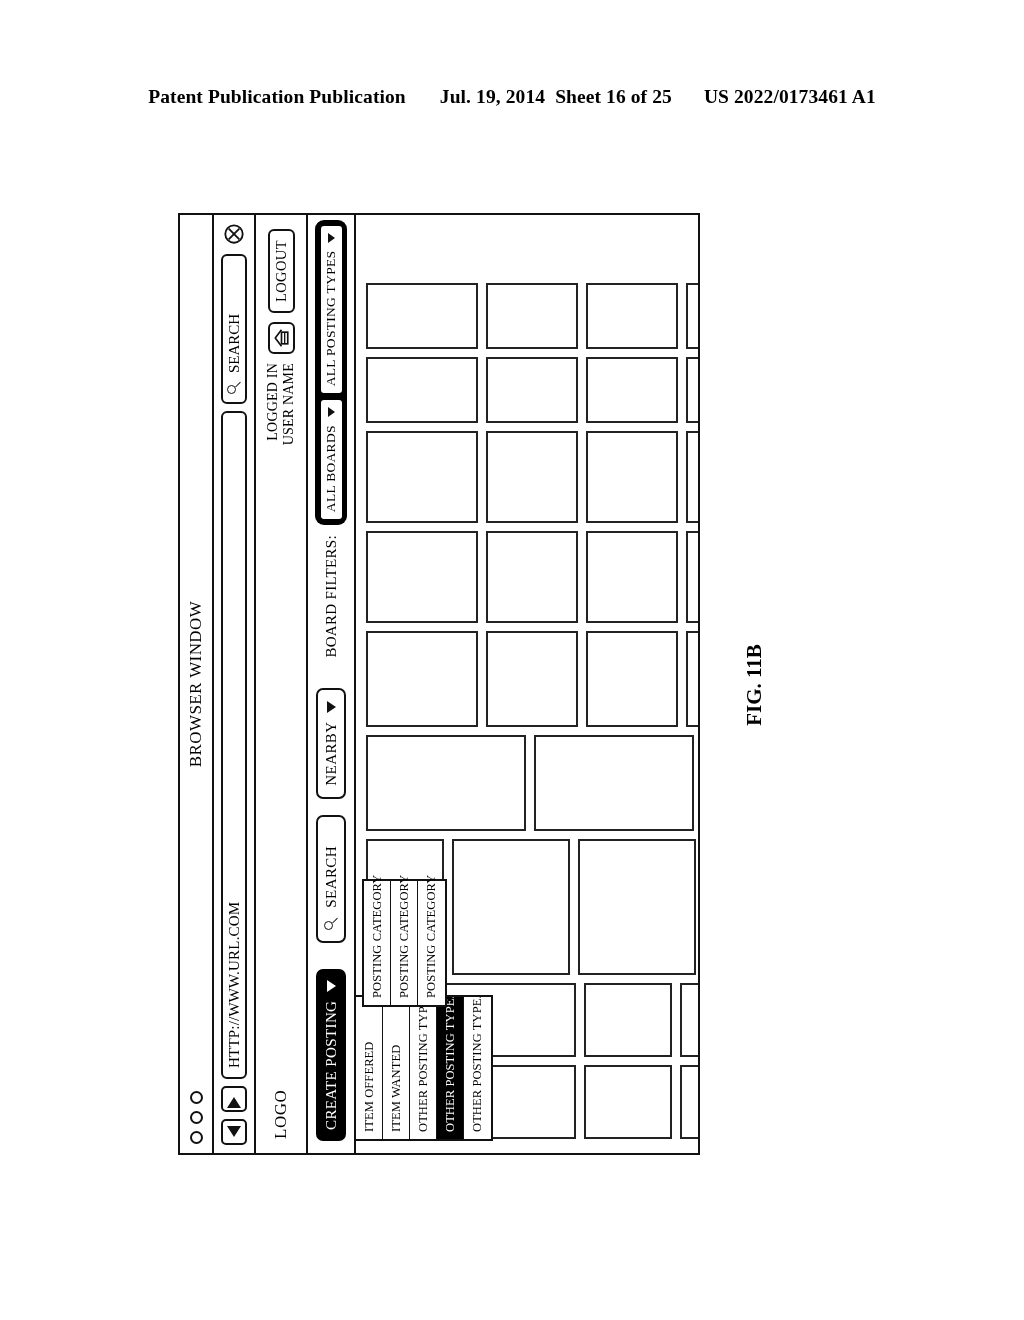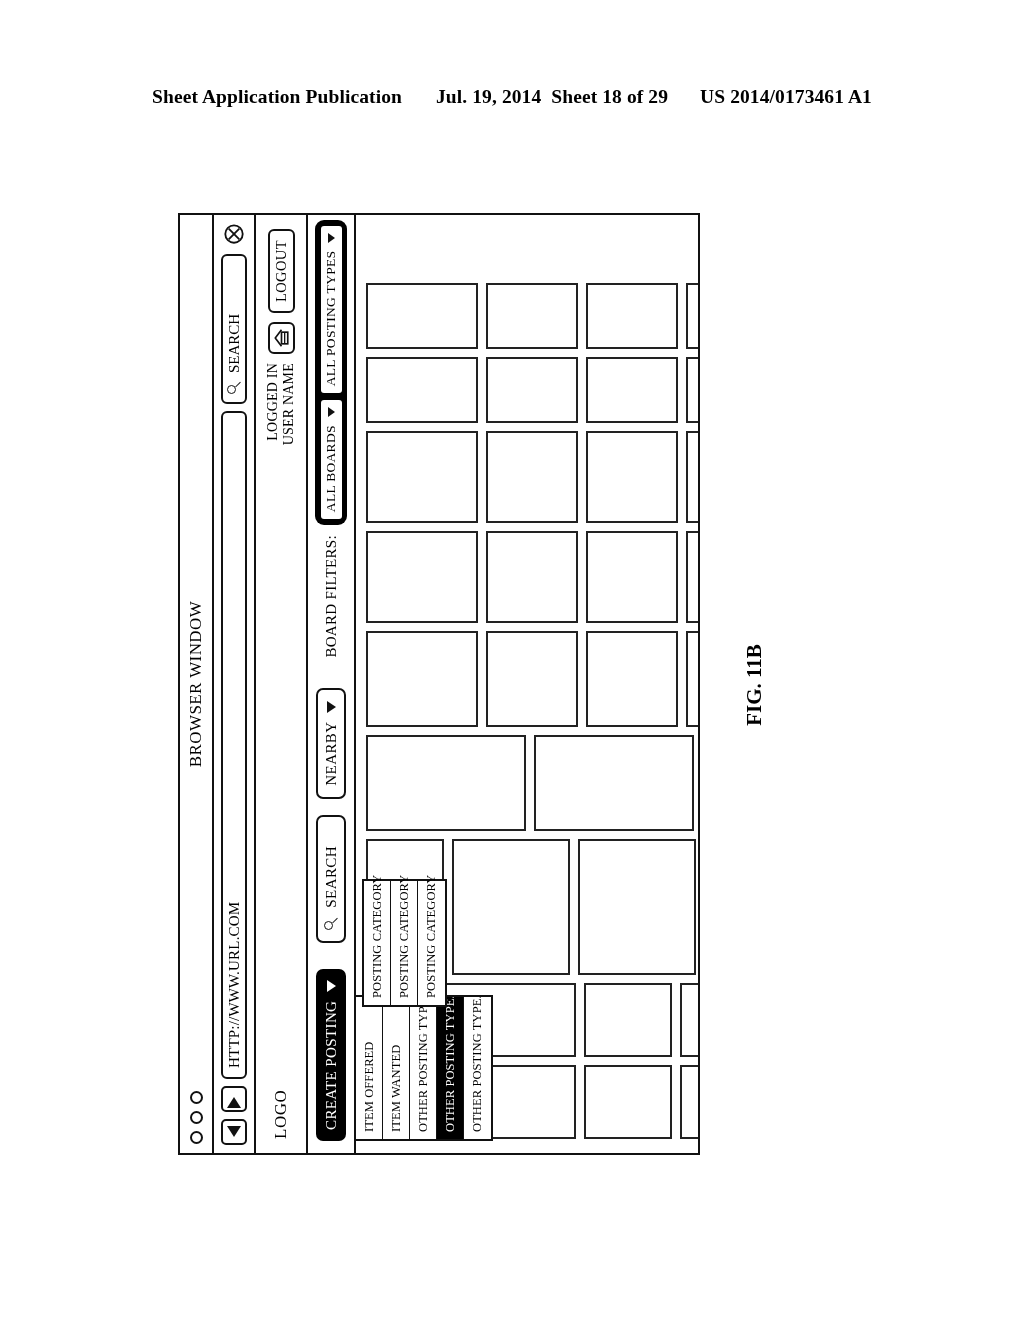--- a/index.html
+++ b/index.html
@@ -414,21 +414,21 @@
     position: absolute;
     border: 2px solid #222;
     background: #fff;
     box-sizing: border-box;
   }
 </style>
 </head>
 <body>
 
 <div id="patent-header">
-  <span class="seg">Sheet Application Publication</span><span class="gap-a"></span><span class="seg">Jul. 19, 2014</span><span class="gap-b"></span><span class="seg">Sheet 18 of 29</span><span class="gap-c"></span><span class="seg">US 2014/0173461 A1</span>
+  <span class="seg">Patent Publication Publication</span><span class="gap-a"></span><span class="seg">Jul. 19, 2014</span><span class="gap-b"></span><span class="seg">Sheet 16 of 25</span><span class="gap-c"></span><span class="seg">US 2022/0173461 A1</span>
 </div>
 
 <div id="fig-label">FIG. 11B</div>
 
 <div id="rot-stage">
   <div id="browser-window">
 
     <div class="chrome-row" id="title-bar">
       <div id="window-dots">
         <span class="wdot"></span>

